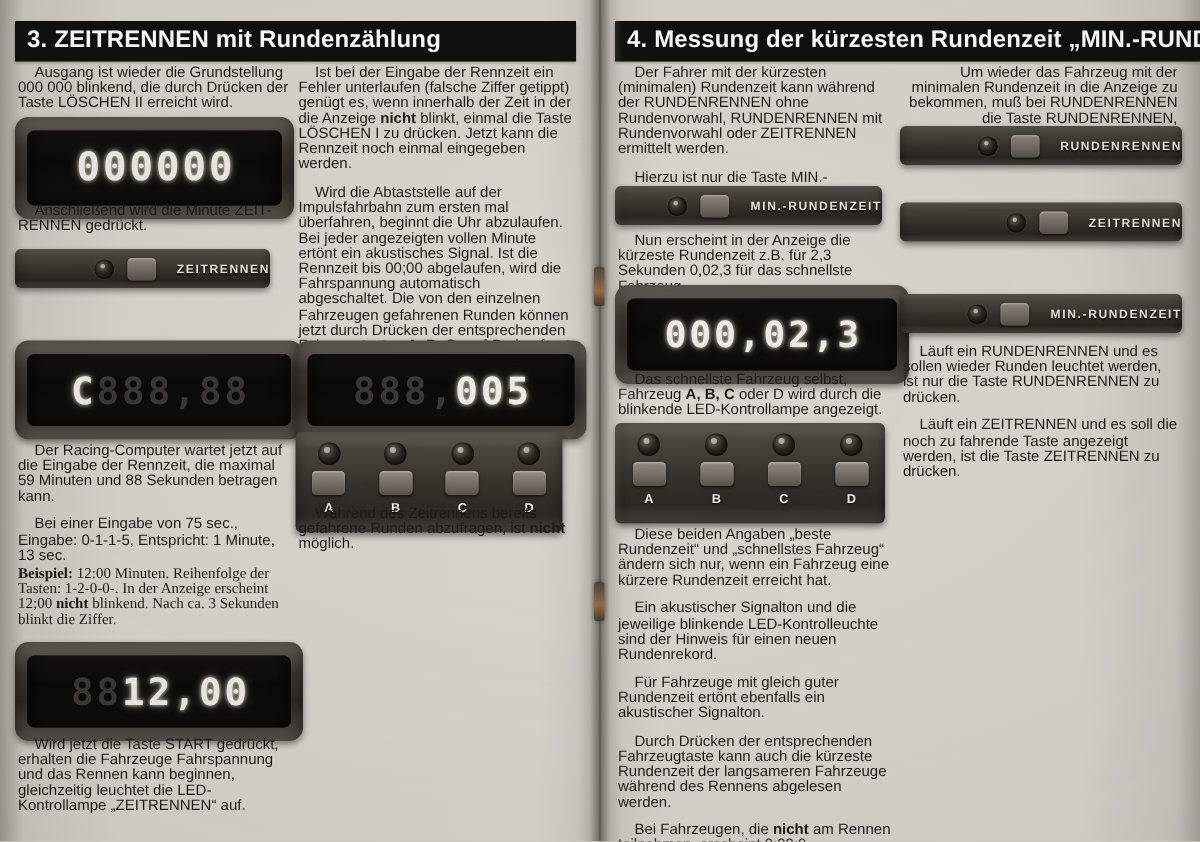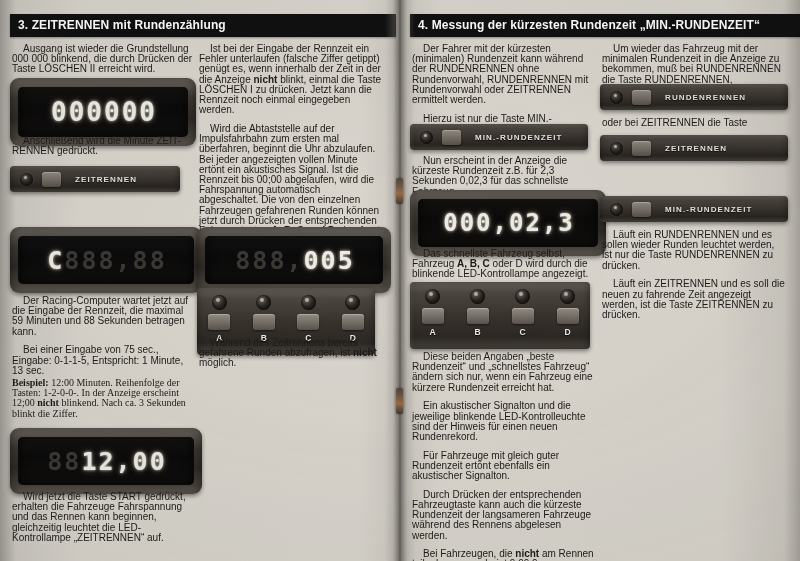--- a/index.html
+++ b/index.html
@@ -42,23 +42,23 @@
     box-shadow:0 0 3px rgba(0,0,0,.4);
   }
   .staple.s1{top:178px;}
   .staple.s2{top:388px;}
 
   .hdr{
     position:absolute;
     background:#111010;
     color:#ffffff;
     font-weight:bold;
-    font-size:12px;
+    font-size:16px;
     letter-spacing:.1px;
-    padding:4px 16px 5px 8px;
+    padding:4px 4px 5px 8px;
     white-space:nowrap;
     box-shadow:0 1px 2px rgba(0,0,0,.35);
   }
   .col{
     position:absolute;
     font-size:10px;
     line-height:10.2px;
     color:#1d1b19;
     text-align:left;
     width:183px;
@@ -98,21 +98,21 @@
     text-shadow:none;
   }
 
   
   .panel{
     position:absolute;
     background:
       linear-gradient(180deg,#6b655e 0%,#4b453f 18%,#35302b 55%,#2a2622 80%,#514b43 100%);
     border-radius:4px;
     box-shadow:0 2px 4px rgba(0,0,0,.45), inset 0 0 8px rgba(0,0,0,.45);
-    display:flex;align-items:center;
+    display:flex;align-items:center;justify-content:flex-end;
   }
   .led{
     width:13px;height:13px;border-radius:50%;
     margin-left:10px;
     background:radial-gradient(circle at 38% 32%, #6a6158 0%, #2a2521 45%, #0d0b0a 100%);
     box-shadow:inset 0 0 3px rgba(0,0,0,.9), 0 0 2px rgba(255,255,255,.12);
     position:relative;flex:none;
   }
   .led::after{
     content:"";position:absolute;left:4px;top:3px;width:3px;height:3px;border-radius:50%;
@@ -342,50 +342,47 @@
     </div>
 
     <div class="col" style="left:10px;top:352px;">
       <p>Diese beiden Angaben „beste Rundenzeit“ und „schnellstes Fahrzeug“ ändern sich nur, wenn ein Fahrzeug eine kürzere Rundenzeit erreicht hat.</p>
       <p>Ein akustischer Signalton und die jeweilige blinkende LED-Kontrolleuchte sind der Hinweis für einen neuen Rundenrekord.</p>
       <p>Für Fahrzeuge mit gleich guter Rundenzeit ertönt ebenfalls ein akustischer Signalton.</p>
       <p>Durch Drücken der entsprechenden Fahrzeugtaste kann auch die kürzeste Rundenzeit der langsameren Fahrzeuge während des Rennens abgelesen werden.</p>
       <p>Bei Fahrzeugen, die <b>nicht</b> am Rennen teilnehmen, erscheint 9;99;9.</p>
     </div>
 
-    <div class="col" style="left:200px;top:44px;">
+    <div class="col" style="left:200px;top:44px;text-align:right;">
       <p>Um wieder das Fahrzeug mit der minimalen Rundenzeit in die Anzeige zu bekommen, muß bei RUNDENRENNEN die Taste RUNDENRENNEN,</p>
     </div>
 
     <div class="panel" style="left:198px;top:84px;width:188px;height:26px;">
       <span class="led"></span>
       <span class="key"></span>
       <span class="key-label">RUNDENRENNEN</span>
     </div>
 
-    <div class="col" style="left:200px;top:118px;">
-      <p class="noind">oder bei ZEITRENNEN die Taste</p>
-    </div>
 
     <div class="panel" style="left:198px;top:135px;width:188px;height:26px;">
       <span class="led"></span>
       <span class="key"></span>
       <span class="key-label">ZEITRENNEN</span>
     </div>
 
 
     <div class="panel" style="left:198px;top:196px;width:188px;height:26px;">
       <span class="led"></span>
       <span class="key"></span>
       <span class="key-label">MIN.-RUNDENZEIT</span>
     </div>
 
     <div class="col" style="left:200px;top:230px;">
       <p>Läuft ein RUNDENRENNEN und es sollen wieder Runden leuchtet werden, ist nur die Taste RUNDENRENNEN zu drücken.</p>
-      <p>Läuft ein ZEITRENNEN und es soll die neuen zu fahrende Zeit angezeigt werden, ist die Taste ZEITRENNEN zu drücken.</p>
+      <p>Läuft ein ZEITRENNEN und es soll die noch zu fahrende Taste angezeigt werden, ist die Taste ZEITRENNEN zu drücken.</p>
     </div>
   </div>
 
   <div class="gutter"></div>
   <div class="staple s1"></div>
   <div class="staple s2"></div>
   <div class="grain"></div>
 </div>
 
 </body></html>

